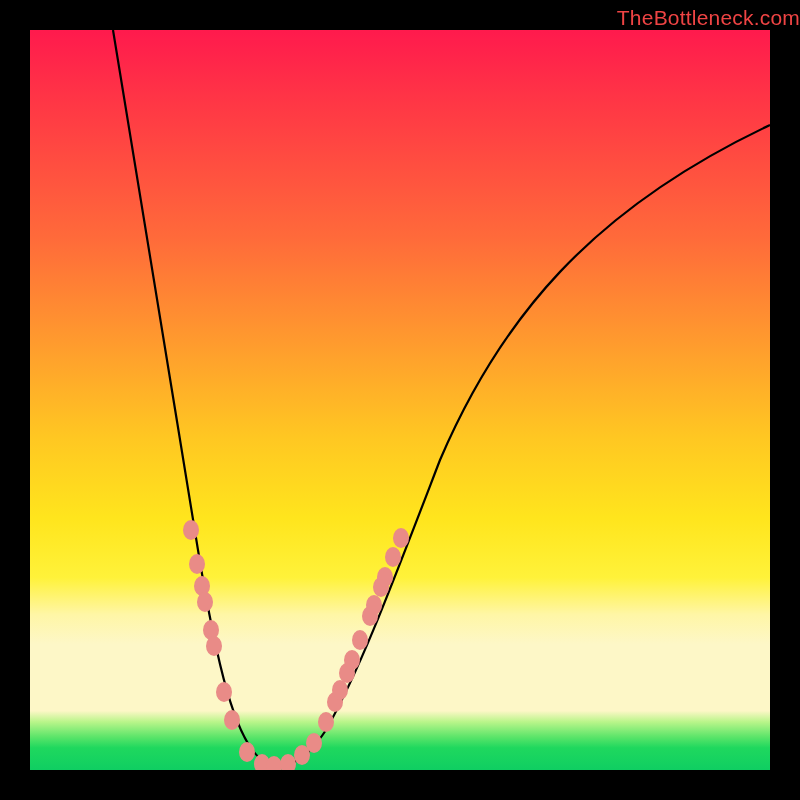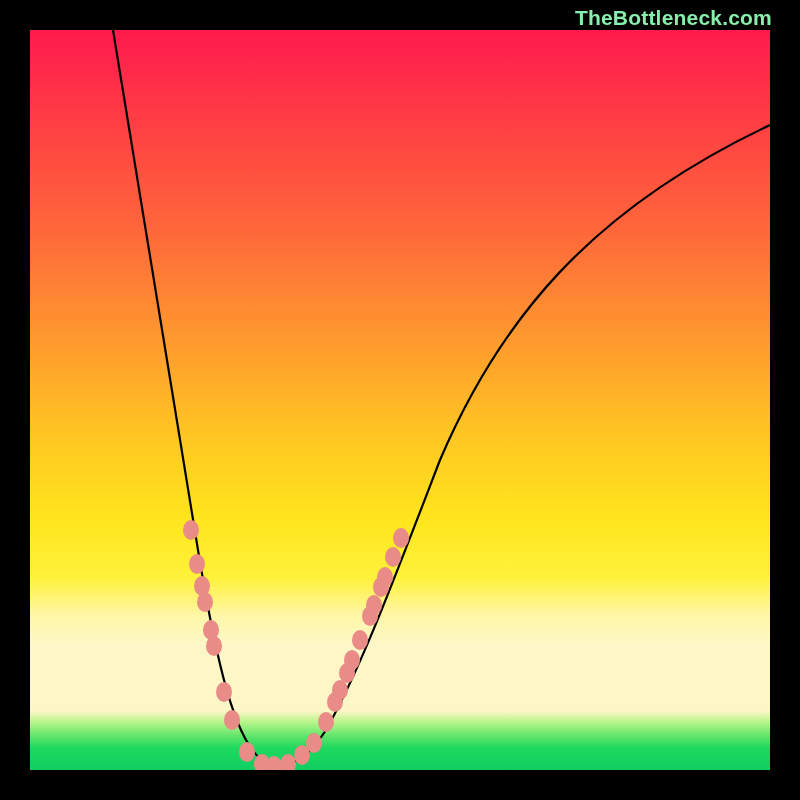--- a/index.html
+++ b/index.html
@@ -40,25 +40,25 @@
       #fdf7c7 92%,
       #b9f58a 93.5%,
       #5de56a 95.5%,
       #1fd85e 97%,
       #0fce62 100%
     );
   }
   .watermark {
     position: absolute;
     top: 6px;
-    right: 28px;
-    color: #86efac;
+    right: 0;
+    color: #ef4444;
     font-size: 21px;
     letter-spacing: 0.2px;
-    font-weight: 700;
+    font-weight: 400;
   }
   svg.curve {
     position: absolute;
     left: 0;
     top: 0;
     width: 740px;
     height: 740px;
   }
 </style>
 </head>

